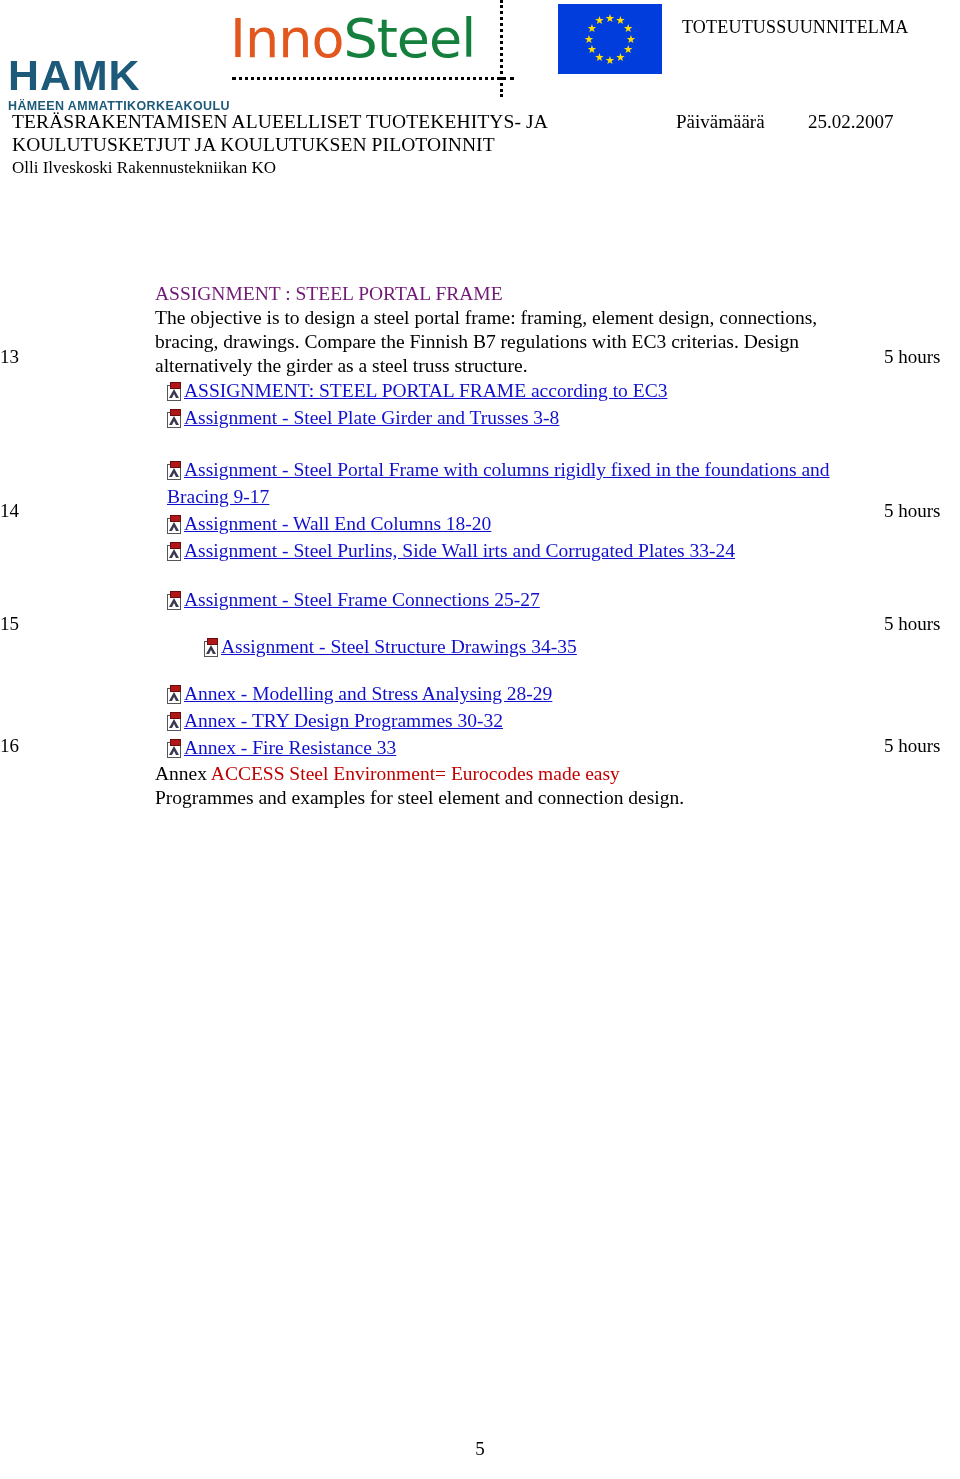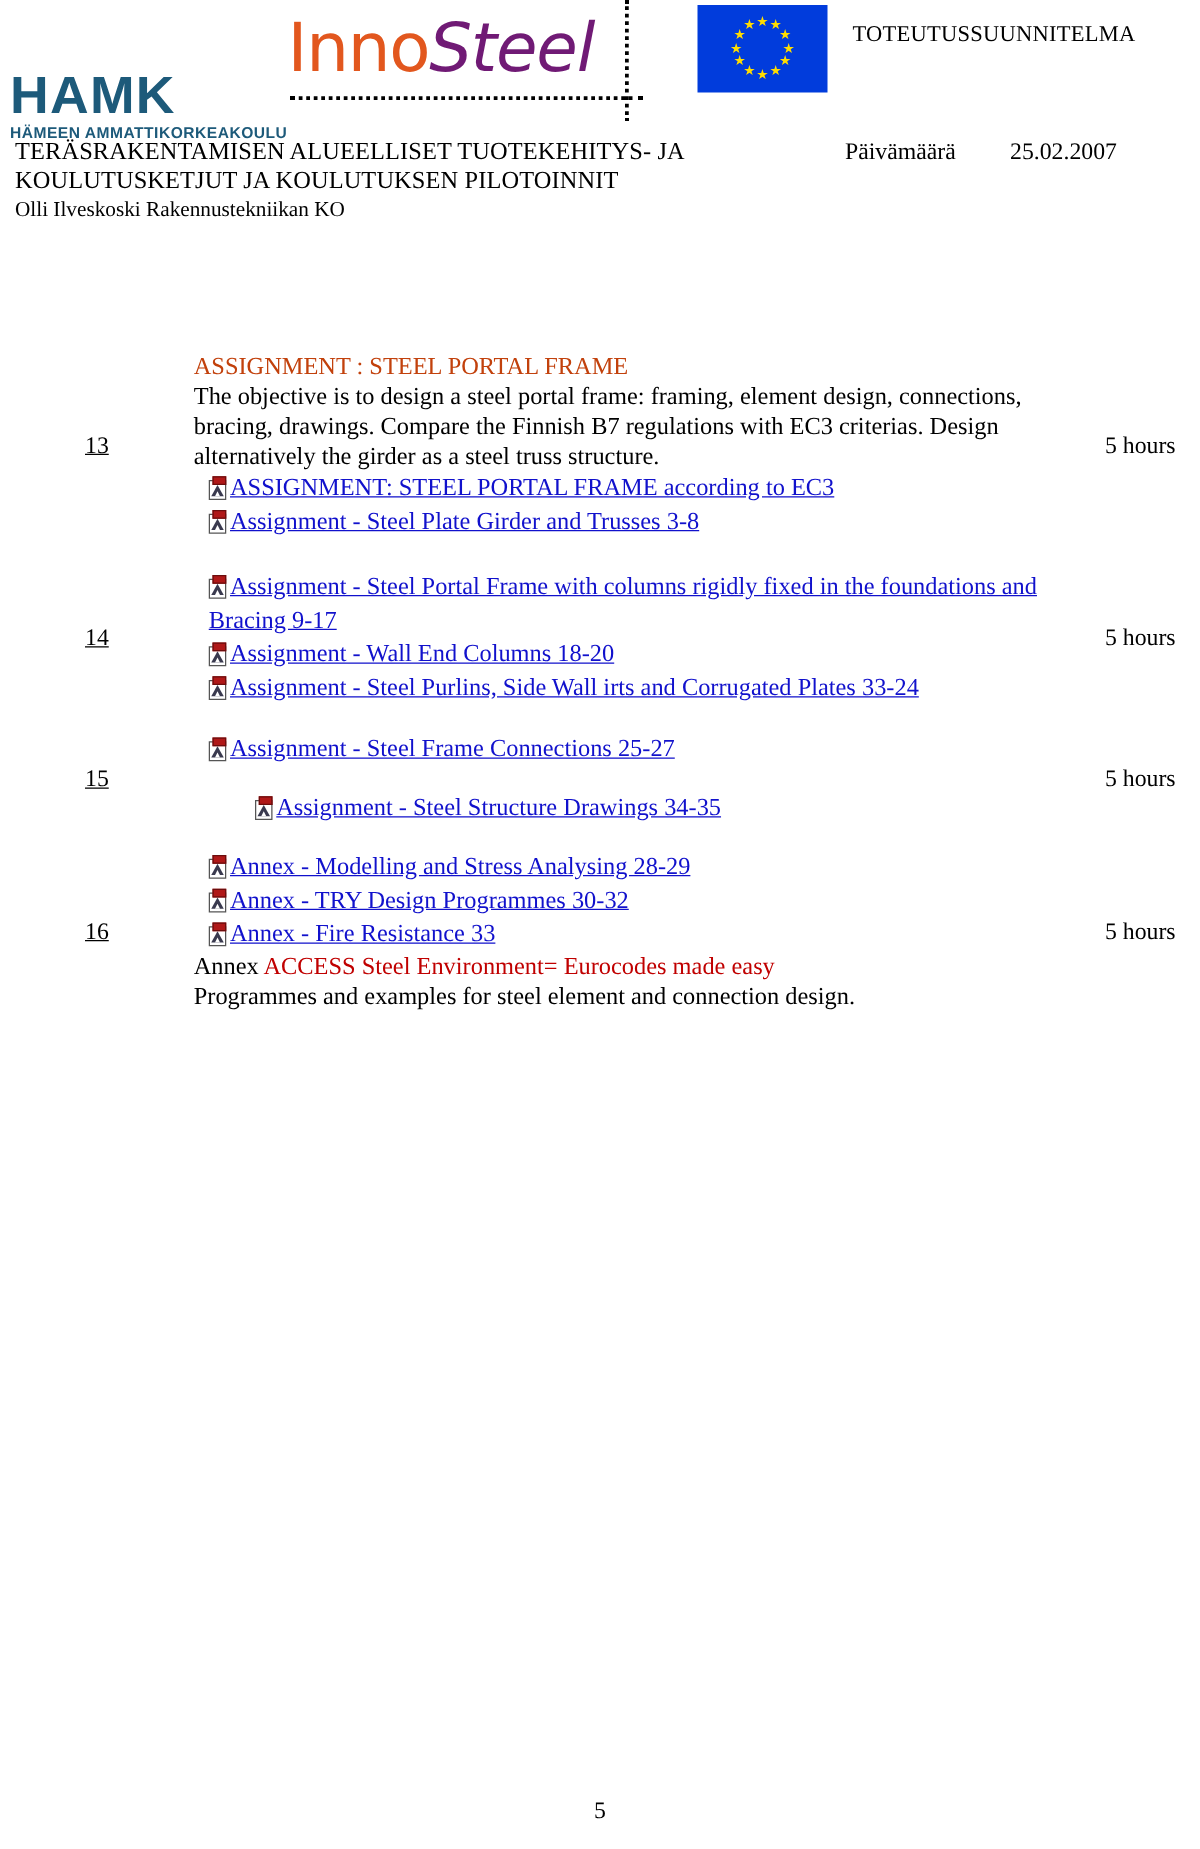--- a/index.html
+++ b/index.html
@@ -60,21 +60,21 @@
     width: 270px;
     height: 60px;
     font-family: "DejaVu Sans", "Liberation Sans", sans-serif;
     font-size: 54px;
     line-height: 58px;
     font-weight: 500;
     letter-spacing: -1px;
     white-space: nowrap;
   }
   .inno-part { color: #e2571e; }
-  .steel-part { color: #701a75; font-style: italic; }
+  .steel-part { color: #15803d; }
 
   
   #dotted-vert {
     position: absolute;
     left: 500px; top: 0px;
     width: 0; height: 97px;
     border-left: 3px dotted #000;
   }
   #dotted-horiz {
     position: absolute;
@@ -146,24 +146,22 @@
   }
   .sched-row {
     position: relative;
     width: 960px;
     display: flex;
     align-items: center;
   }
   .col-num {
     width: 155px;
     flex: 0 0 155px;
-    text-align: center;
     font-size: 19px;
     align-self: center;
-    text-decoration: underline;
   }
   .col-body {
     flex: 0 0 725px;
     width: 725px;
     padding-right: 4px;
   }
   .col-hours {
     flex: 0 0 80px;
     width: 80px;
     text-align: left;
@@ -289,21 +287,21 @@
   <div class="doc-title-line">KOULUTUSKETJUT JA KOULUTUKSEN PILOTOINNIT</div>
   <div id="doc-author">Olli Ilveskoski  Rakennustekniikan KO</div>
 </div>
 <div id="date-label">Päivämäärä</div>
 <div id="date-value">25.02.2007</div>
 
 <div id="schedule-table">
     <div class="sched-row" style="position: absolute; left: 0px; top: 0px; height: 170px;">
       <div class="col-num">13</div>
       <div class="col-body">
-        <div class="heading-red" style="color: #c2410c;">ASSIGNMENT : STEEL PORTAL FRAME</div>
+        <div class="heading-red" style="color: #701a75;">ASSIGNMENT : STEEL PORTAL FRAME</div>
         <div class="body-text">The objective is to design a steel portal frame: framing, element design, connections, bracing, drawings. Compare the Finnish B7 regulations with EC3 criterias. Design alternatively the girder as a steel truss structure.</div>
         <div class="link-line"><span class="pdf-icon"><span class="page"></span><span class="redtab"></span><span class="acro"></span><span class="acro-cut"></span></span><span class="pdf-link">ASSIGNMENT: STEEL PORTAL FRAME according to EC3</span></div>
         <div class="link-line"><span class="pdf-icon"><span class="page"></span><span class="redtab"></span><span class="acro"></span><span class="acro-cut"></span></span><span class="pdf-link">Assignment - Steel Plate Girder and Trusses 3-8</span></div>
       </div>
       <div class="col-hours">5 hours</div>
     </div>
     <div class="sched-row" style="position: absolute; left: 0px; top: 178px; height: 122px;">
       <div class="col-num">14</div>
       <div class="col-body">
         <div class="link-line wrap"><span class="pdf-icon"><span class="page"></span><span class="redtab"></span><span class="acro"></span><span class="acro-cut"></span></span><span class="pdf-link">Assignment - Steel Portal Frame with columns rigidly fixed in the foundations and Bracing 9-17</span></div>

